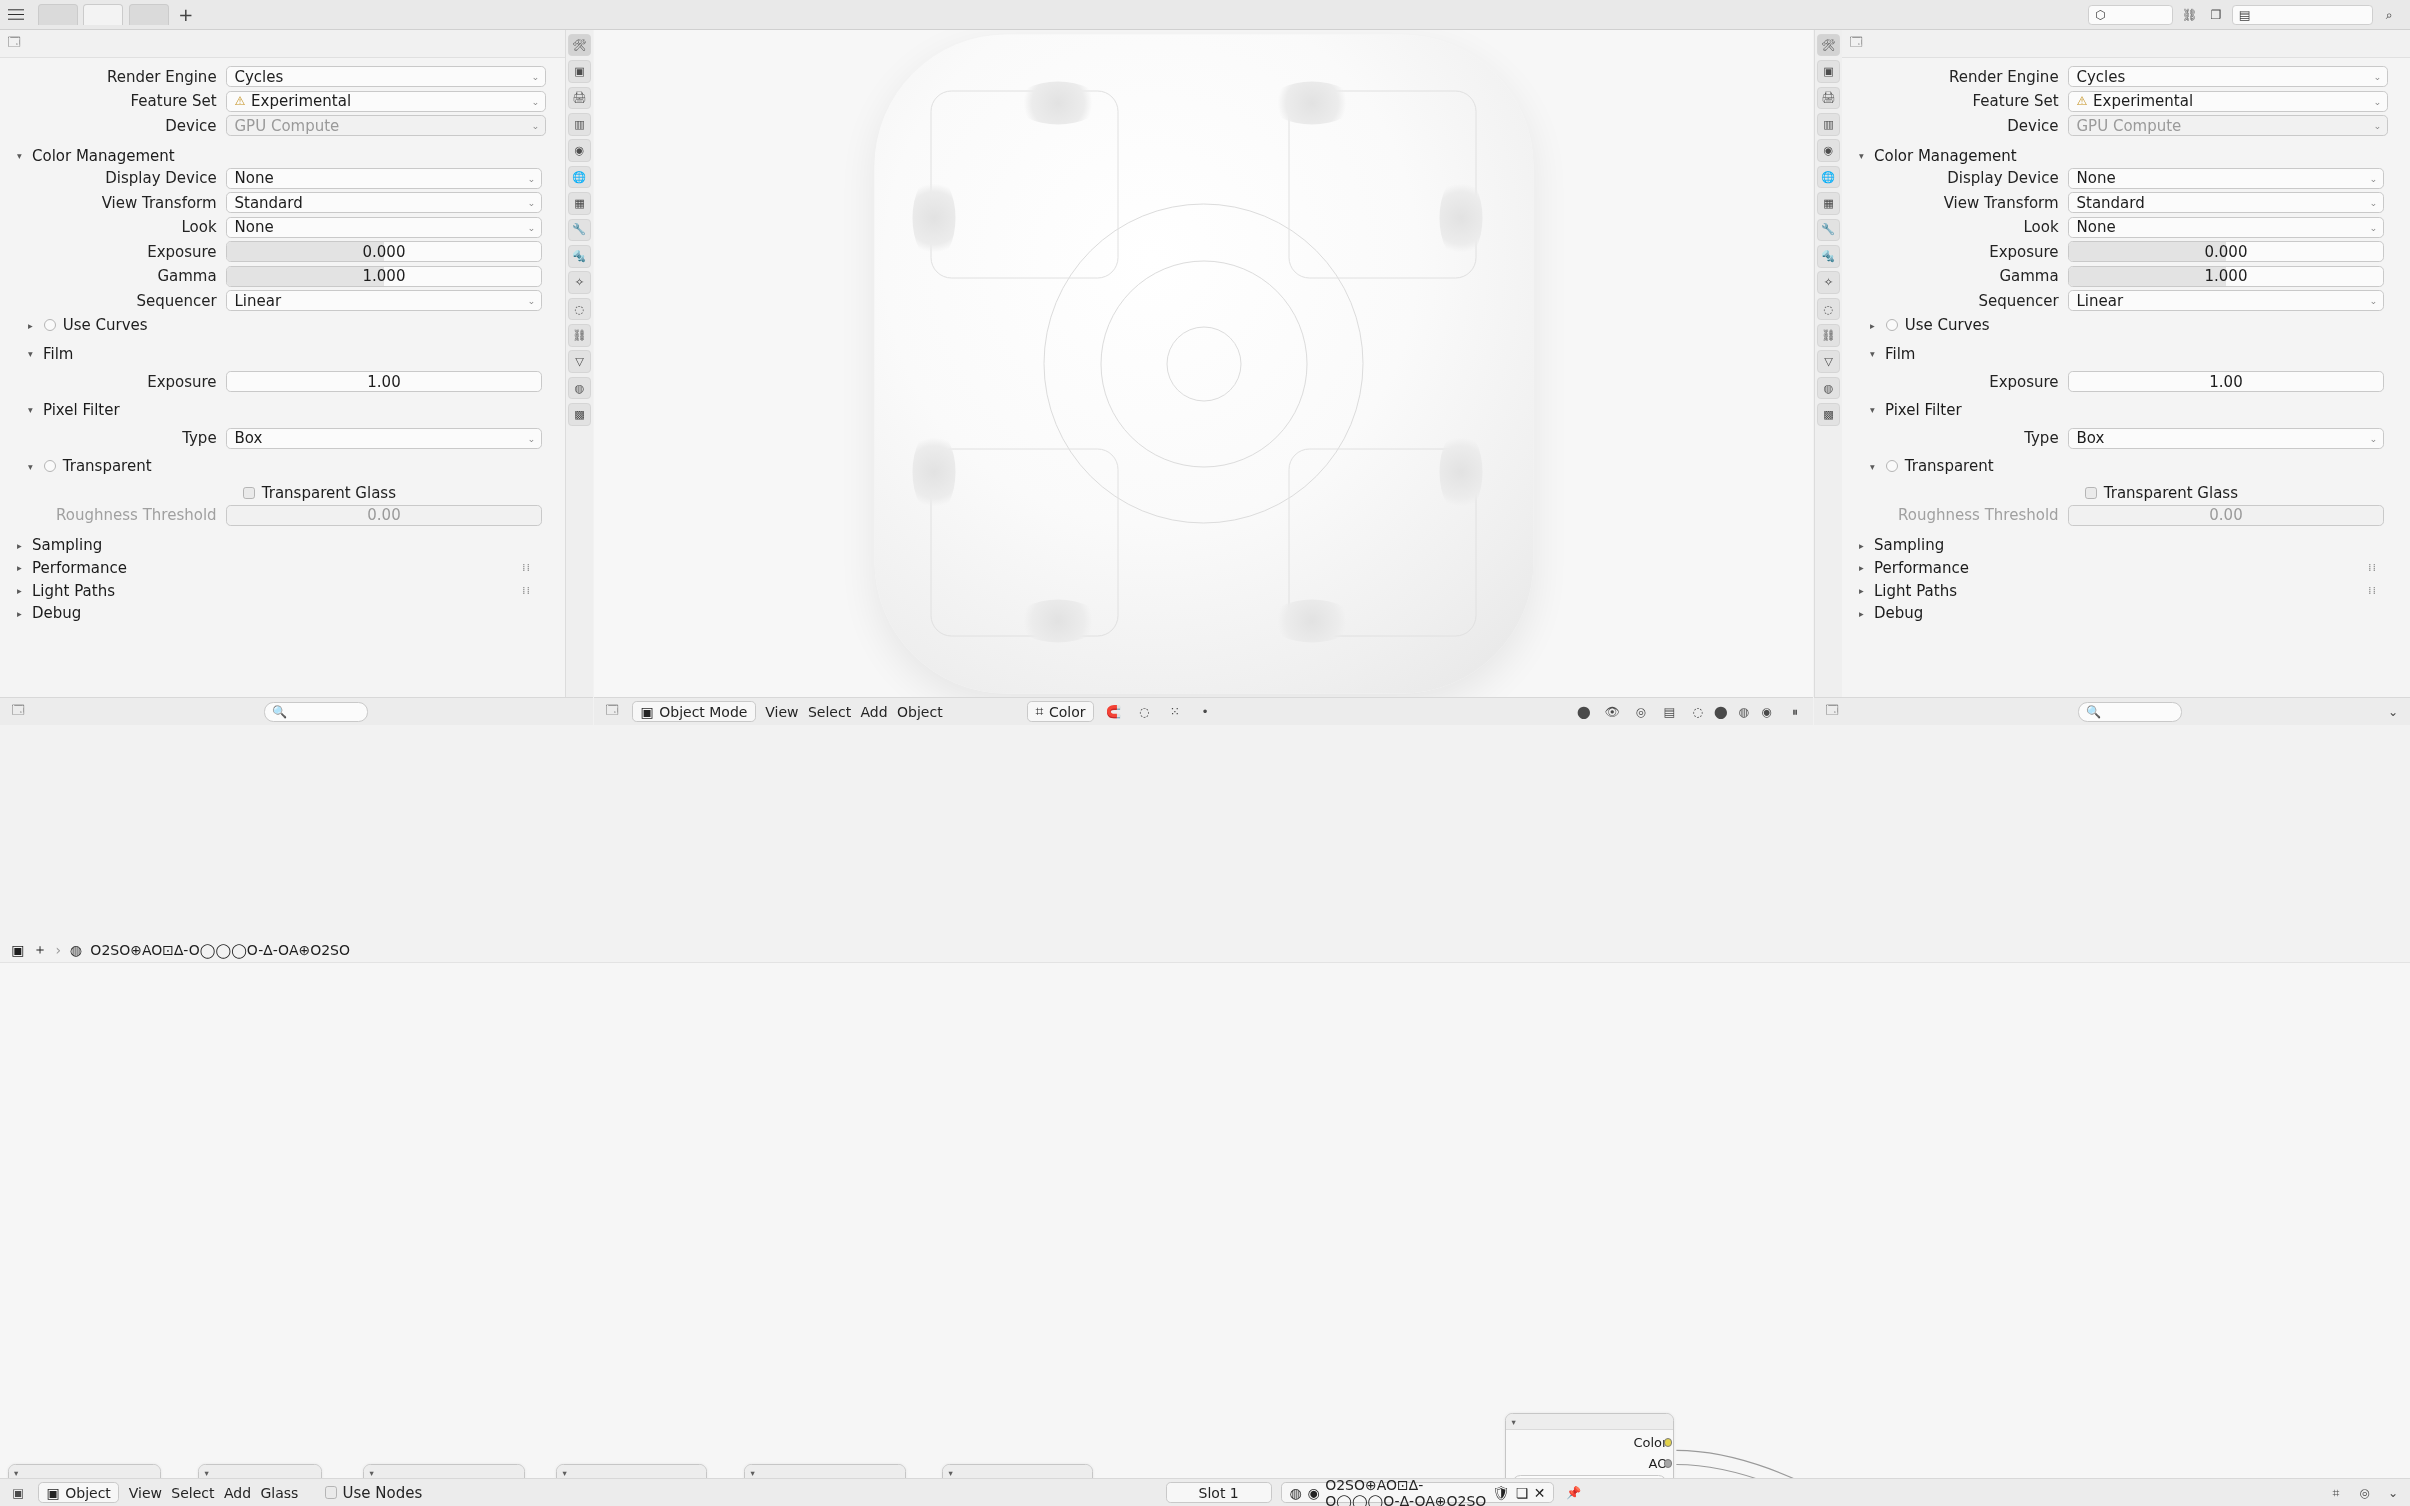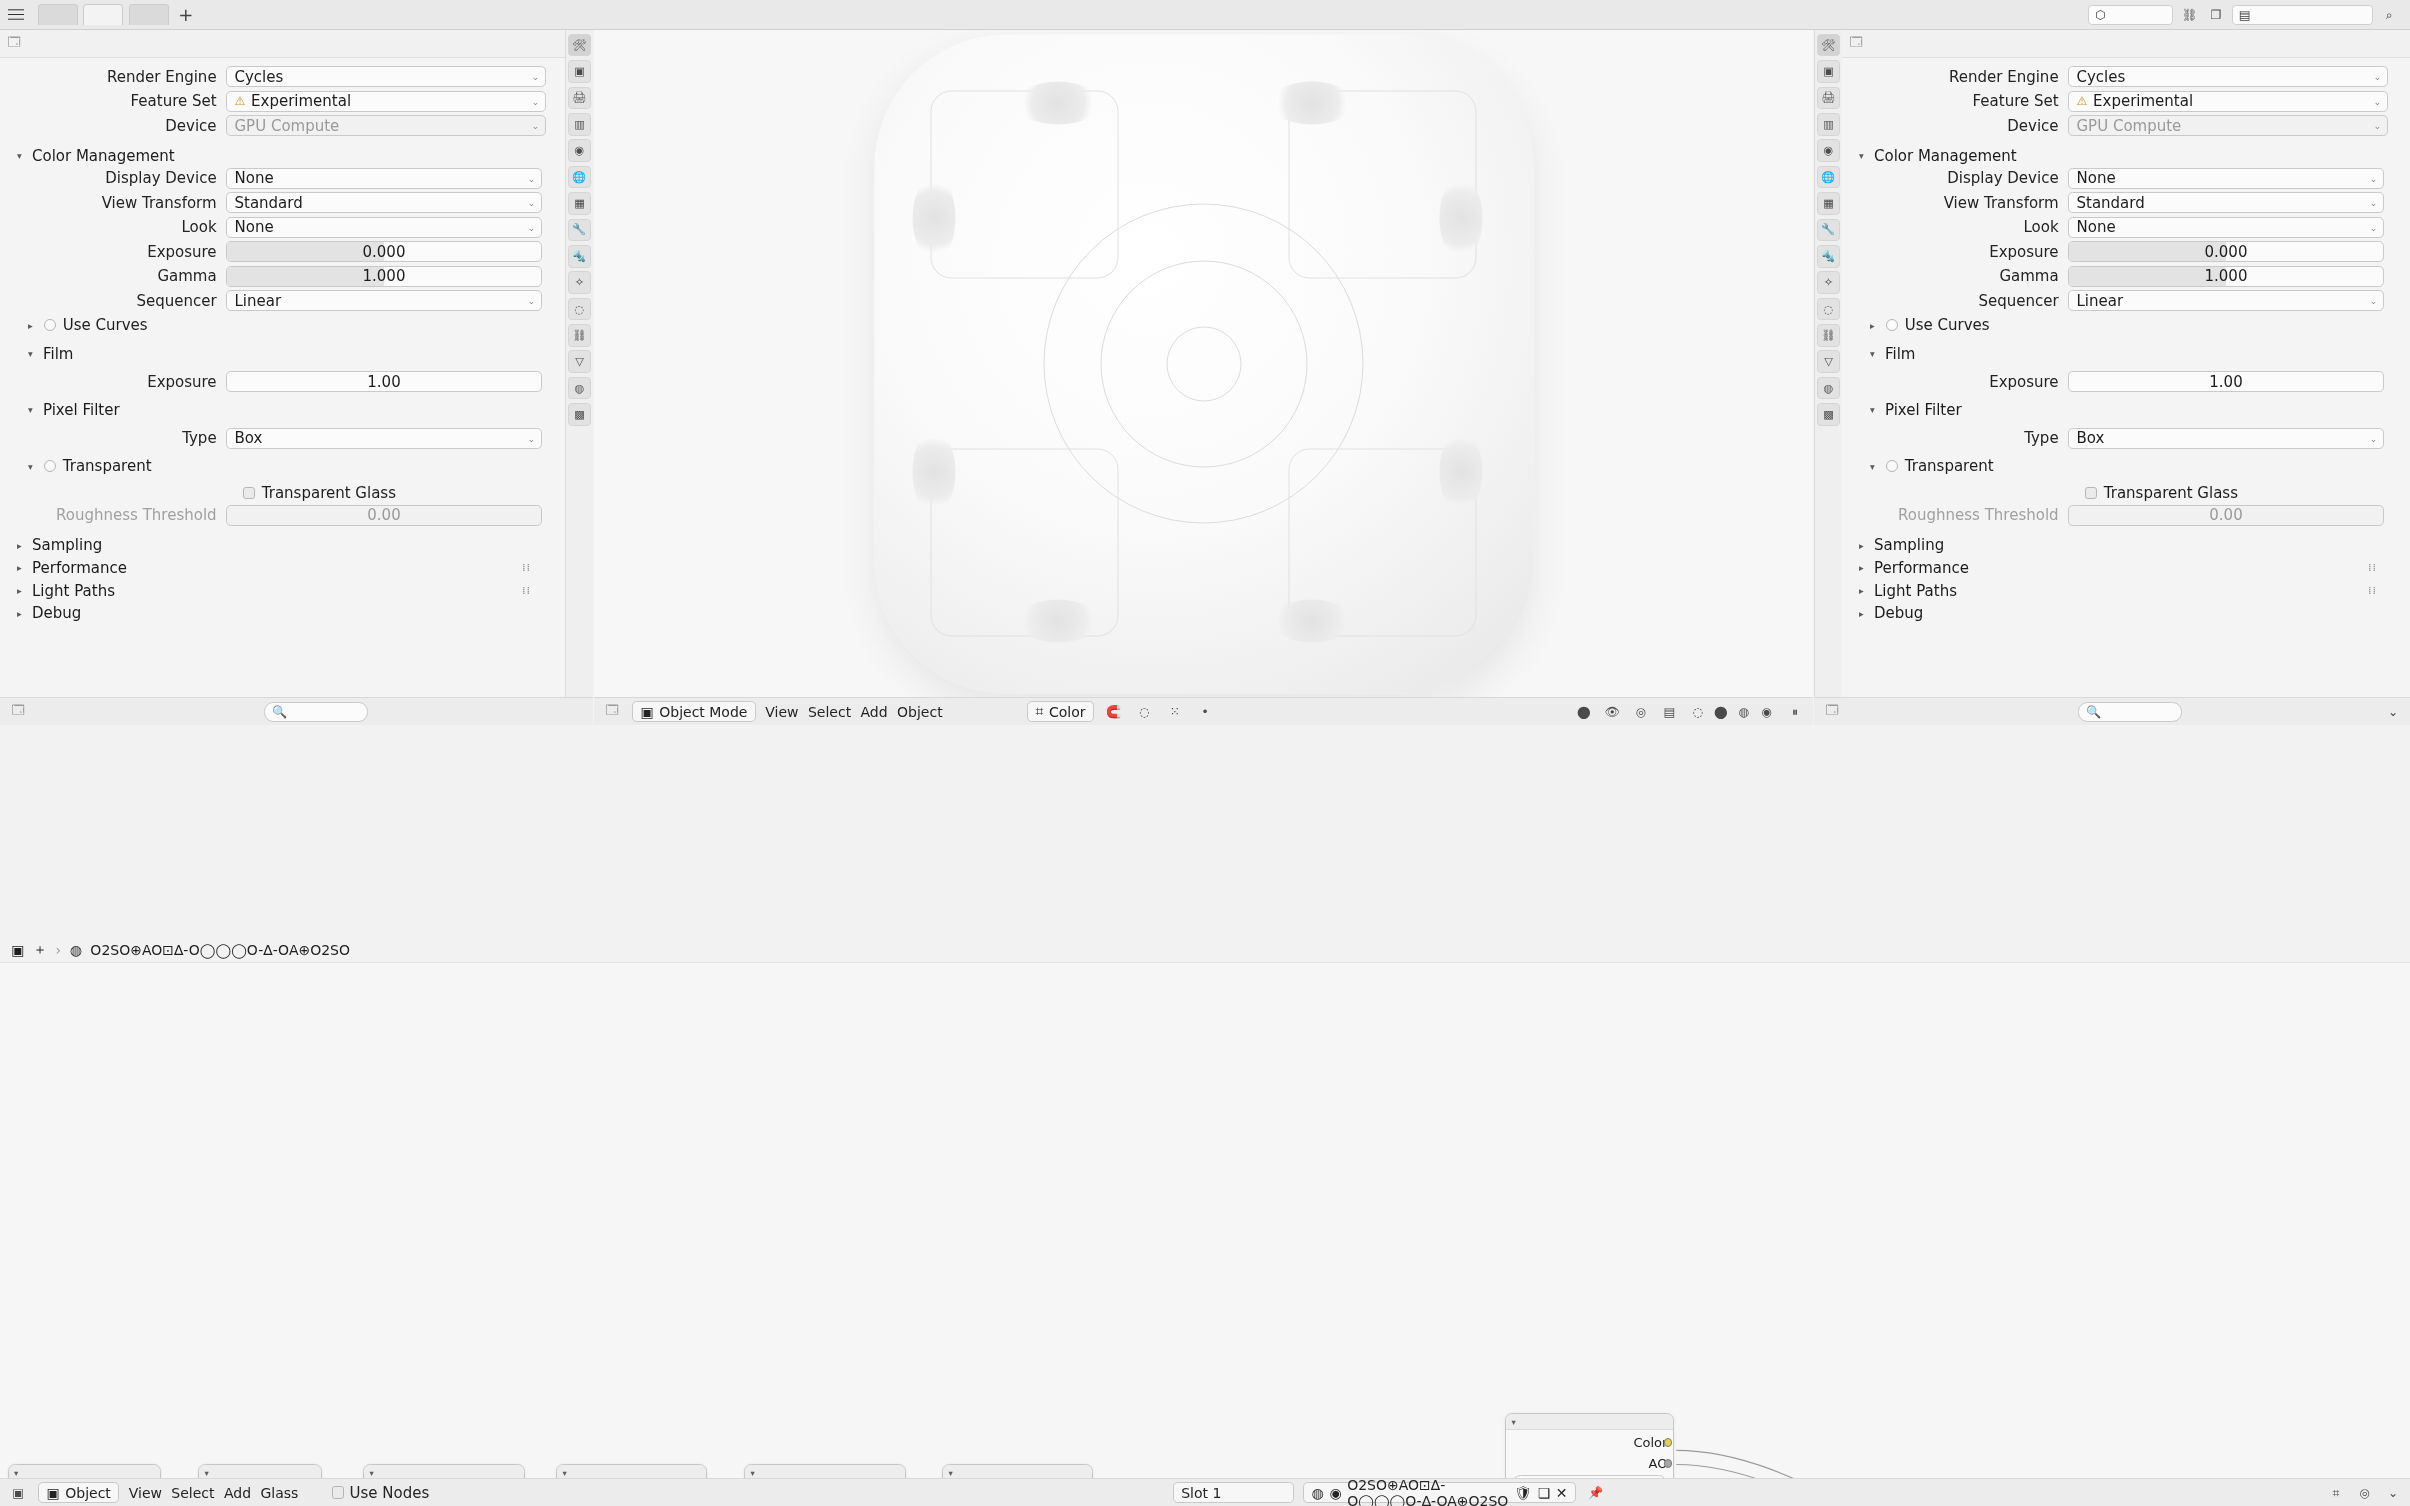--- a/index.html
+++ b/index.html
@@ -719,25 +719,25 @@
   <div class="strip" style="left:0; top:1478px; width:2411px; border-top:0.9px solid #d8d8d8;">
     <div class="icobtn">▣</div>
     <div class="pill">
       <span>▣</span>
       <span>Object</span>
     </div>
     <span>View</span>
     <span>Select</span>
     <span>Add</span>
     <span>Glass</span>
-    <div class="cbrow" style="gap:5.6px; margin-left:24px">
+    <div class="cbrow" style="gap:5.6px; margin-left:17px">
       <span class="cb on"></span>
       <span>Use Nodes</span>
     </div>
-    <div class="pill" style="margin-left:734px; width:121px; justify-content:flex-start">
+    <div class="pill" style="margin-left:734px; width:106px; justify-content:center">
       <span>Slot 1</span>
     </div>
     <div class="pill" style="width:273px">
       <span>◍</span>
       <span>◉</span>
       <span style="flex:1">O2SO⊕AO⊡∆-O◯◯◯O-∆-OA⊕O2SO</span>
       <span>🛡</span>
       <span>❏</span>
       <span>✕</span>
     </div>

